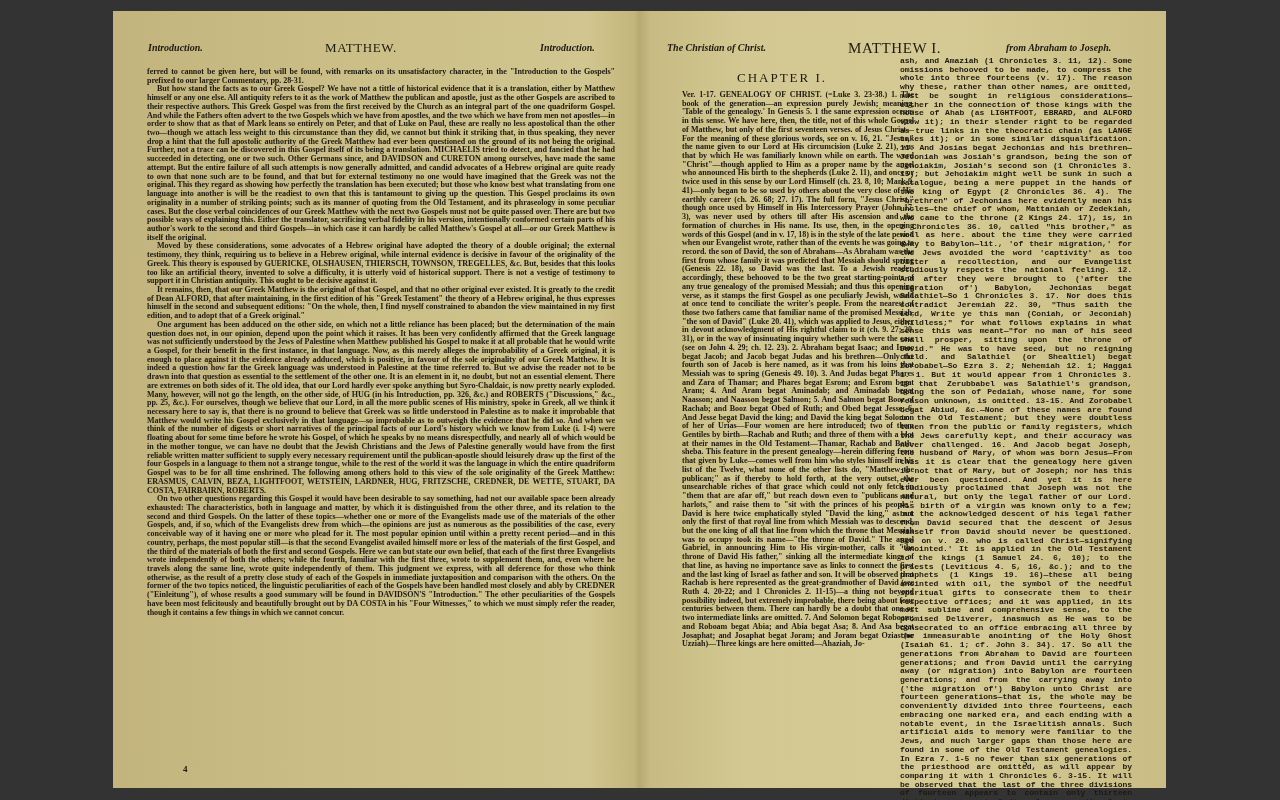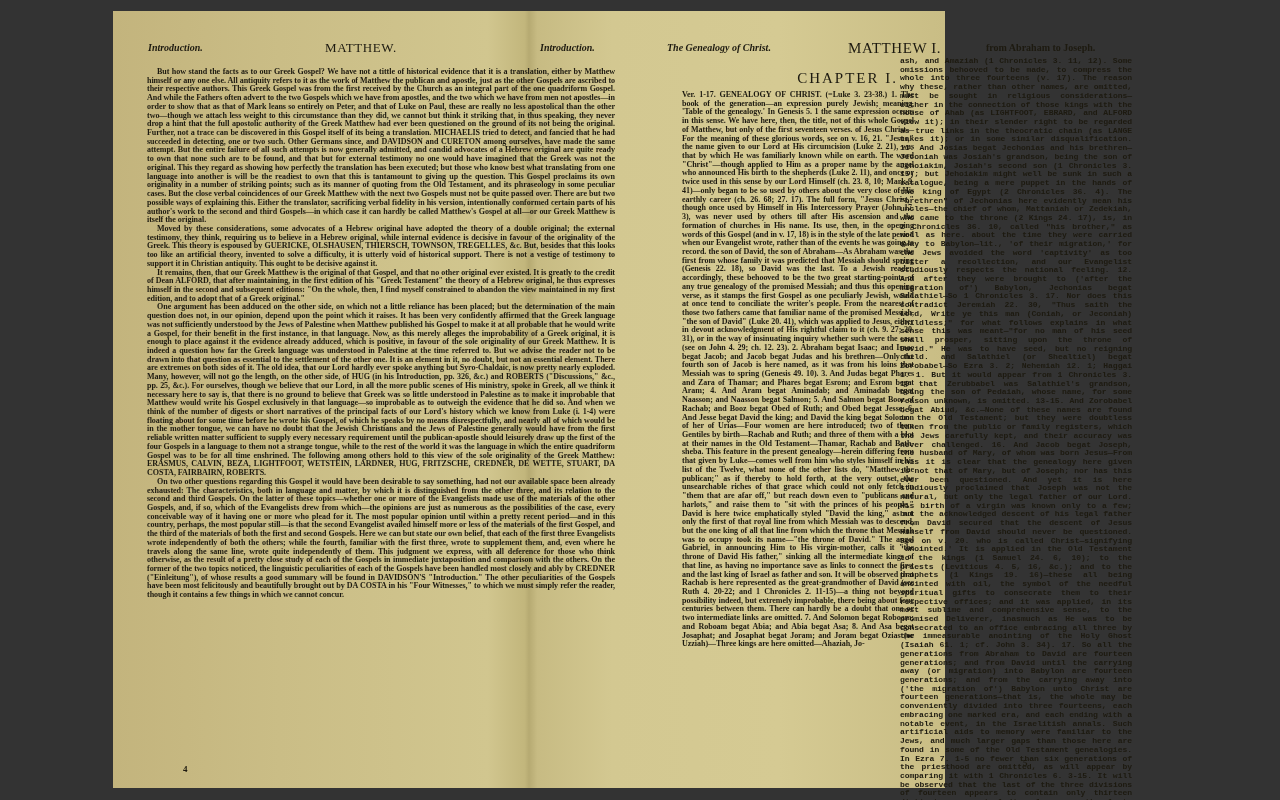--- a/index.html
+++ b/index.html
@@ -3,77 +3,78 @@
 <meta charset="utf-8">
 <style>
   html, body { margin:0; padding:0; }
   body {
     width:1280px; height:800px; overflow:hidden;
     background:#333333;
     position:relative;
     font-family:"Liberation Serif", "DejaVu Serif", serif;
   }
   .spread {
-    position:absolute; left:113px; top:11px; width:832px; height:777px;
+    position:absolute; left:113px; top:11px; width:1053px; height:777px;
     background:linear-gradient(90deg,#c3b47d 0%,#cabd86 20%,#d1c68f 45%,#c2b67c 49.5%,#b6aa72 50%,#c7bb83 51%,#d3c891 60%,#d5ca93 80%,#c9bd85 100%);
   }
   .page { position:absolute; top:0; height:777px; color:#1d1a10; }
   .page.left { left:0; width:526px; }
   .page.right { left:527px; width:526px; }
   .running-head {
     position:absolute; top:31px; font-size:10px; line-height:12px;
   }
   .rh-left-l { left:35px; font-style:italic; font-weight:bold; }
   .rh-left-c { left:212px; letter-spacing:0.6px; font-size:13px; }
   .rh-left-r { left:427px; font-style:italic; font-weight:bold; }
   .rh-right-l { left:27px; font-style:italic; font-weight:bold; }
   .rh-right-c { left:208px; letter-spacing:0.6px; font-size:15px; }
-  .rh-right-r { left:346px; font-weight:bold; }
+  .rh-right-r { left:366px; font-style:italic; font-weight:bold; }
 
   .body-text {
     position:absolute; font-size:8.05px; line-height:8.72px;
     text-align:justify; font-weight:bold; letter-spacing:-0.05px;
     font-family:"Liberation Serif", serif;
   }
   .body-text p { margin:0; text-indent:10px; }
   .body-text p.first { text-indent:0; }
   .col-left { left:34px; top:57px; width:468px; }
   .col-r1 { left:26px; top:80px; width:232px;margin-left:16px; }
   .col-r2 { left:260px; top:46px; width:232px;font-family:Liberation Mono, monospace; }
   .chapter {
-    position:absolute; left:26px; top:59px; width:232px; text-align:right;
-    font-size:15px; letter-spacing:2px; font-weight:normal;
+    position:absolute; left:26px; top:59px; width:232px; text-align:center;
+    font-size:13px; letter-spacing:2px; font-weight:normal;
   }
   .folio { position:absolute; font-size:9px; font-weight:bold; }
   .folio.left { left:70px; top:753px; }
   .folio.right { left:383px; top:747px; }
 </style>
 </head>
 <body>
 
 <div class="spread">
 
   <div class="page left">
     <div class="running-head rh-left-l">Introduction.</div>
     <div class="running-head rh-left-c">MATTHEW.</div>
     <div class="running-head rh-left-r">Introduction.</div>
 
     <div class="body-text col-left">
+      <p class="first">ferred to cannot be given here, but will be found, with remarks on its unsatisfactory character, in the "Introduction to the Gospels" prefixed to our larger Commentary, pp. 28-31.</p>
       <p>But how stand the facts as to our Greek Gospel? We have not a tittle of historical evidence that it is a translation, either by Matthew himself or any one else. All antiquity refers to it as the work of Matthew the publican and apostle, just as the other Gospels are ascribed to their respective authors. This Greek Gospel was from the first received by the Church as an integral part of the one quadriform Gospel. And while the Fathers often advert to the two Gospels which we have from apostles, and the two which we have from men not apostles—in order to show that as that of Mark leans so entirely on Peter, and that of Luke on Paul, these are really no less apostolical than the other two—though we attach less weight to this circumstance than they did, we cannot but think it striking that, in thus speaking, they never drop a hint that the full apostolic authority of the Greek Matthew had ever been questioned on the ground of its not being the original. Further, not a trace can be discovered in this Gospel itself of its being a translation. MICHAELIS tried to detect, and fancied that he had succeeded in detecting, one or two such. Other Germans since, and DAVIDSON and CURETON among ourselves, have made the same attempt. But the entire failure of all such attempts is now generally admitted, and candid advocates of a Hebrew original are quite ready to own that none such are to be found, and that but for external testimony no one would have imagined that the Greek was not the original. This they regard as showing how perfectly the translation has been executed; but those who know best what translating from one language into another is will be the readiest to own that this is tantamount to giving up the question. This Gospel proclaims its own originality in a number of striking points; such as its manner of quoting from the Old Testament, and its phraseology in some peculiar cases. But the close verbal coincidences of our Greek Matthew with the next two Gospels must not be quite passed over. There are but two possible ways of explaining this. Either the translator, sacrificing verbal fidelity in his version, intentionally conformed certain parts of his author's work to the second and third Gospels—in which case it can hardly be called Matthew's Gospel at all—or our Greek Matthew is itself the original.</p>
       <p>Moved by these considerations, some advocates of a Hebrew original have adopted the theory of a double original; the external testimony, they think, requiring us to believe in a Hebrew original, while internal evidence is decisive in favour of the originality of the Greek. This theory is espoused by GUERICKE, OLSHAUSEN, THIERSCH, TOWNSON, TREGELLES, &amp;c. But, besides that this looks too like an artificial theory, invented to solve a difficulty, it is utterly void of historical support. There is not a vestige of testimony to support it in Christian antiquity. This ought to be decisive against it.</p>
       <p>It remains, then, that our Greek Matthew is the original of that Gospel, and that no other original ever existed. It is greatly to the credit of Dean ALFORD, that after maintaining, in the first edition of his "Greek Testament" the theory of a Hebrew original, he thus expresses himself in the second and subsequent editions: "On the whole, then, I find myself constrained to abandon the view maintained in my first edition, and to adopt that of a Greek original."</p>
       <p>One argument has been adduced on the other side, on which not a little reliance has been placed; but the determination of the main question does not, in our opinion, depend upon the point which it raises. It has been very confidently affirmed that the Greek language was not sufficiently understood by the Jews of Palestine when Matthew published his Gospel to make it at all probable that he would write a Gospel, for their benefit in the first instance, in that language. Now, as this merely alleges the improbability of a Greek original, it is enough to place against it the evidence already adduced, which is positive, in favour of the sole originality of our Greek Matthew. It is indeed a question how far the Greek language was understood in Palestine at the time referred to. But we advise the reader not to be drawn into that question as essential to the settlement of the other one. It is an element in it, no doubt, but not an essential element. There are extremes on both sides of it. The old idea, that our Lord hardly ever spoke anything but Syro-Chaldaic, is now pretty nearly exploded. Many, however, will not go the length, on the other side, of HUG (in his Introduction, pp. 326, &amp;c.) and ROBERTS ("Discussions," &amp;c., pp. 25, &amp;c.). For ourselves, though we believe that our Lord, in all the more public scenes of His ministry, spoke in Greek, all we think it necessary here to say is, that there is no ground to believe that Greek was so little understood in Palestine as to make it improbable that Matthew would write his Gospel exclusively in that language—so improbable as to outweigh the evidence that he did so. And when we think of the number of digests or short narratives of the principal facts of our Lord's history which we know from Luke (i. 1-4) were floating about for some time before he wrote his Gospel, of which he speaks by no means disrespectfully, and nearly all of which would be in the mother tongue, we can have no doubt that the Jewish Christians and the Jews of Palestine generally would have from the first reliable written matter sufficient to supply every necessary requirement until the publican-apostle should leisurely draw up the first of the four Gospels in a language to them not a strange tongue, while to the rest of the world it was the language in which the entire quadriform Gospel was to be for all time enshrined. The following among others hold to this view of the sole originality of the Greek Matthew: ERASMUS, CALVIN, BEZA, LIGHTFOOT, WETSTEIN, LARDNER, HUG, FRITZSCHE, CREDNER, DE WETTE, STUART, DA COSTA, FAIRBAIRN, ROBERTS.</p>
       <p>On two other questions regarding this Gospel it would have been desirable to say something, had not our available space been already exhausted: The characteristics, both in language and matter, by which it is distinguished from the other three, and its relation to the second and third Gospels. On the latter of these topics—whether one or more of the Evangelists made use of the materials of the other Gospels, and, if so, which of the Evangelists drew from which—the opinions are just as numerous as the possibilities of the case, every conceivable way of it having one or more who plead for it. The most popular opinion until within a pretty recent period—and in this country, perhaps, the most popular still—is that the second Evangelist availed himself more or less of the materials of the first Gospel, and the third of the materials of both the first and second Gospels. Here we can but state our own belief, that each of the first three Evangelists wrote independently of both the others; while the fourth, familiar with the first three, wrote to supplement them, and, even where he travels along the same line, wrote quite independently of them. This judgment we express, with all deference for those who think otherwise, as the result of a pretty close study of each of the Gospels in immediate juxtaposition and comparison with the others. On the former of the two topics noticed, the linguistic peculiarities of each of the Gospels have been handled most closely and ably by CREDNER ("Einleitung"), of whose results a good summary will be found in DAVIDSON'S "Introduction." The other peculiarities of the Gospels have been most felicitously and beautifully brought out by DA COSTA in his "Four Witnesses," to which we must simply refer the reader, though it contains a few things in which we cannot concur.</p>
     </div>
 
     <div class="folio left">4</div>
   </div>
 
   <div class="page right">
-    <div class="running-head rh-right-l">The Genealogy of Christ.</div>
+    <div class="running-head rh-right-l">The Christian of Christ.</div>
     <div class="running-head rh-right-c">MATTHEW I.</div>
     <div class="running-head rh-right-r">from Abraham to Joseph.</div>
 
     <div class="chapter">CHAPTER I.</div>
 
     <div class="body-text col-r1">
       <p class="first">Ver. 1-17. GENEALOGY OF CHRIST. (=Luke 3. 23-38.) 1. The book of the generation—an expression purely Jewish; meaning, 'Table of the genealogy.' In Genesis 5. 1 the same expression occurs in this sense. We have here, then, the title, not of this whole Gospel of Matthew, but only of the first seventeen verses. of Jesus Christ—For the meaning of these glorious words, see on v. 16, 21. "Jesus," the name given to our Lord at His circumcision (Luke 2. 21), was that by which He was familiarly known while on earth. The word "Christ"—though applied to Him as a proper name by the angel who announced His birth to the shepherds (Luke 2. 11), and once or twice used in this sense by our Lord Himself (ch. 23. 8, 10; Mark 9. 41)—only began to be so used by others about the very close of His earthly career (ch. 26. 68; 27. 17). The full form, "Jesus Christ," though once used by Himself in His Intercessory Prayer (John 17. 3), was never used by others till after His ascension and the formation of churches in His name. Its use, then, in the opening words of this Gospel (and in v. 17, 18) is in the style of the late period when our Evangelist wrote, rather than of the events he was going to record. the son of David, the son of Abraham—As Abraham was the first from whose family it was predicted that Messiah should spring (Genesis 22. 18), so David was the last. To a Jewish reader, accordingly, these behooved to be the two great starting-points of any true genealogy of the promised Messiah; and thus this opening verse, as it stamps the first Gospel as one peculiarly Jewish, would at once tend to conciliate the writer's people. From the nearest of those two fathers came that familiar name of the promised Messiah, "the son of David" (Luke 20. 41), which was applied to Jesus, either in devout acknowledgment of His rightful claim to it (ch. 9. 27; 20. 31), or in the way of insinuating inquiry whether such were the case (see on John 4. 29; ch. 12. 23). 2. Abraham begat Isaac; and Isaac begat Jacob; and Jacob begat Judas and his brethren—Only the fourth son of Jacob is here named, as it was from his loins that Messiah was to spring (Genesis 49. 10). 3. And Judas begat Phares and Zara of Thamar; and Phares begat Esrom; and Esrom begat Aram; 4. And Aram begat Aminadab; and Aminadab begat Naasson; and Naasson begat Salmon; 5. And Salmon begat Booz of Rachab; and Booz begat Obed of Ruth; and Obed begat Jesse; 6. And Jesse begat David the king; and David the king begat Solomon of her of Urias—Four women are here introduced; two of them Gentiles by birth—Rachab and Ruth; and three of them with a blot at their names in the Old Testament—Thamar, Rachab and Bath-sheba. This feature in the present genealogy—herein differing from that given by Luke—comes well from him who styles himself in his list of the Twelve, what none of the other lists do, "Matthew the publican;" as if thereby to hold forth, at the very outset, the unsearchable riches of that grace which could not only fetch in "them that are afar off," but reach down even to "publicans and harlots," and raise them to "sit with the princes of his people." David is here twice emphatically styled "David the king," as not only the first of that royal line from which Messiah was to descend, but the one king of all that line from which the throne that Messiah was to occupy took its name—"the throne of David." The angel Gabriel, in announcing Him to His virgin-mother, calls it "the throne of David His father," sinking all the intermediate kings of that line, as having no importance save as links to connect the first and the last king of Israel as father and son. It will be observed that Rachab is here represented as the great-grandmother of David (see Ruth 4. 20-22; and 1 Chronicles 2. 11-15)—a thing not beyond possibility indeed, but extremely improbable, there being about four centuries between them. There can hardly be a doubt that one or two intermediate links are omitted. 7. And Solomon begat Roboam; and Roboam begat Abia; and Abia begat Asa; 8. And Asa begat Josaphat; and Josaphat begat Joram; and Joram begat Ozias (or Uzziah)—Three kings are here omitted—Ahaziah, Jo-</p>
     </div>
     <div class="body-text col-r2">
       <p class="first">ash, and Amaziah (1 Chronicles 3. 11, 12). Some omissions behooved to be made, to compress the whole into three fourteens (v. 17). The reason why these, rather than other names, are omitted, must be sought in religious considerations—either in the connection of those kings with the house of Ahab (as LIGHTFOOT, EBRARD, and ALFORD view it); in their slender right to be regarded as true links in the theocratic chain (as LANGE takes it); or in some similar disqualification. 11. And Josias begat Jechonias and his brethren—Jeconiah was Josiah's grandson, being the son of Jehoiakim, Josiah's second son (1 Chronicles 3. 15); but Jehoiakim might well be sunk in such a catalogue, being a mere puppet in the hands of the king of Egypt (2 Chronicles 36. 4). The "brethren" of Jechonias here evidently mean his uncles—the chief of whom, Mattaniah or Zedekiah, who came to the throne (2 Kings 24. 17), is, in 2 Chronicles 36. 10, called "his brother," as well as here. about the time they were carried away to Babylon—lit., 'of their migration,' for the Jews avoided the word 'captivity' as too bitter a recollection, and our Evangelist studiously respects the national feeling. 12. And after they were brought to ('after the migration of') Babylon, Jechonias begat Salathiel—So 1 Chronicles 3. 17. Nor does this contradict Jeremiah 22. 30, "Thus saith the Lord, Write ye this man (Coniah, or Jeconiah) childless;" for what follows explains in what sense this was meant—"for no man of his seed shall prosper, sitting upon the throne of David." He was to have seed, but no reigning child. and Salathiel (or Shealtiel) begat Zorobabel—So Ezra 3. 2; Nehemiah 12. 1; Haggai 1. 1. But it would appear from 1 Chronicles 3. 19 that Zerubbabel was Salathiel's grandson, being the son of Pedaiah, whose name, for some reason unknown, is omitted. 13-15. And Zorobabel begat Abiud, &amp;c.—None of these names are found in the Old Testament; but they were doubtless taken from the public or family registers, which the Jews carefully kept, and their accuracy was never challenged. 16. And Jacob begat Joseph, the husband of Mary, of whom was born Jesus—From this it is clear that the genealogy here given is not that of Mary, but of Joseph; nor has this ever been questioned. And yet it is here studiously proclaimed that Joseph was not the natural, but only the legal father of our Lord. His birth of a virgin was known only to a few; but the acknowledged descent of his legal father from David secured that the descent of Jesus Himself from David should never be questioned. See on v. 20. who is called Christ—signifying 'anointed.' It is applied in the Old Testament to the kings (1 Samuel 24. 6, 10); to the priests (Leviticus 4. 5, 16, &amp;c.); and to the prophets (1 Kings 19. 16)—these all being anointed with oil, the symbol of the needful spiritual gifts to consecrate them to their respective offices; and it was applied, in its most sublime and comprehensive sense, to the promised Deliverer, inasmuch as He was to be consecrated to an office embracing all three by the immeasurable anointing of the Holy Ghost (Isaiah 61. 1; cf. John 3. 34). 17. So all the generations from Abraham to David are fourteen generations; and from David until the carrying away (or migration) into Babylon are fourteen generations; and from the carrying away into ('the migration of') Babylon unto Christ are fourteen generations—that is, the whole may be conveniently divided into three fourteens, each embracing one marked era, and each ending with a notable event, in the Israelitish annals. Such artificial aids to memory were familiar to the Jews, and much larger gaps than those here are found in some of the Old Testament genealogies. In Ezra 7. 1-5 no fewer than six generations of the priesthood are omitted, as will appear by comparing it with 1 Chronicles 6. 3-15. It will be observed that the last of the three divisions of fourteen appears to contain only thirteen distinct names, including Jesus as the last. LANGE thinks that this was meant as a tacit hint that Mary was to be supplied, as the thirteenth link of the last chain, as it is impossible to conceive that the Evangelist could have made any mistake in the matter. But there is a simpler way of accounting for it. As the Evangelist himself (v. 17) reckons David twice—as the last of the first fourteen and</p>

